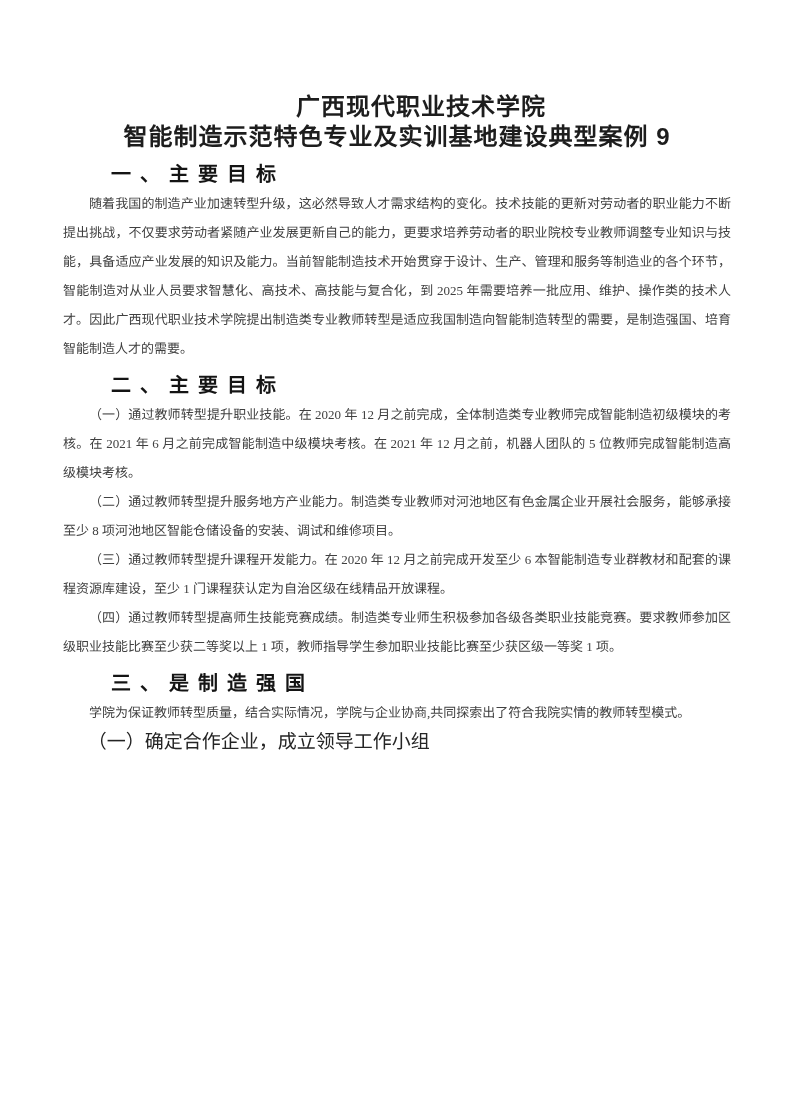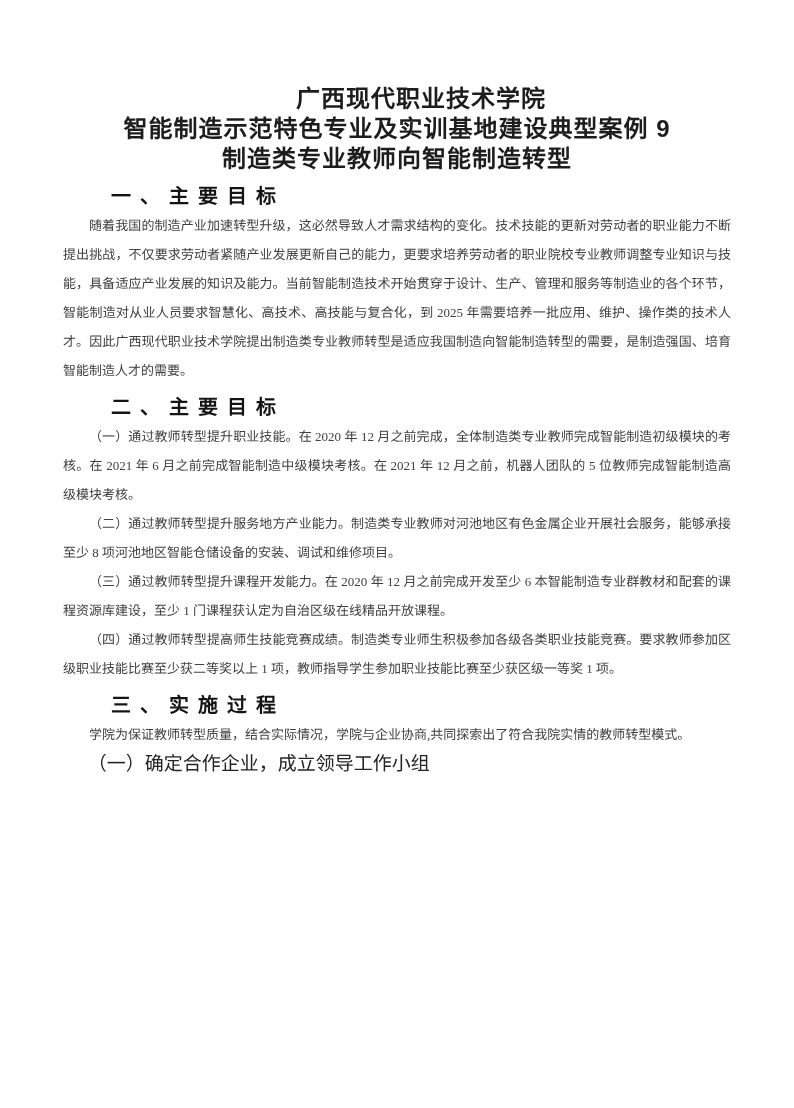--- a/index.html
+++ b/index.html
@@ -4,21 +4,21 @@
 <style>
   html, body {
     margin: 0;
     padding: 0;
     background: #ffffff;
   }
   .page {
     position: relative;
     width: 794px;
     height: 856px;
-    margin: 0 auto;
+    margin: 8px auto;
     background: #ffffff;
     box-sizing: border-box;
     padding: 84px 63px 12px 63px;
     overflow: hidden;
     font-family: "Liberation Serif", "DejaVu Serif", serif;
     color: #212121;
   }
   .title-block {
     font-family: "Liberation Sans", "DejaVu Sans", sans-serif;
     font-weight: 700;
@@ -66,31 +66,30 @@
   }
 </style>
 </head>
 <body>
 
 <div class="page">
 
   <div class="title-block">
     <span>广西现代职业技术学院</span><br>
     <span>智能制造示范特色专业及实训基地建设典型案例 9</span><br>
-    <span>制造类专业教师向智能制造转型</span>
   </div>
 
   <h2 class="section-heading">一、主要目标</h2>
   <p class="body-para">随着我国的制造产业加速转型升级，这必然导致人才需求结构的变化。技术技能的更新对劳动者的职业能力不断提出挑战，不仅要求劳动者紧随产业发展更新自己的能力，更要求培养劳动者的职业院校专业教师调整专业知识与技能，具备适应产业发展的知识及能力。当前智能制造技术开始贯穿于设计、生产、管理和服务等制造业的各个环节，智能制造对从业人员要求智慧化、高技术、高技能与复合化，到 2025 年需要培养一批应用、维护、操作类的技术人才。因此广西现代职业技术学院提出制造类专业教师转型是适应我国制造向智能制造转型的需要，是制造强国、培育智能制造人才的需要。</p>
 
   <h2 class="section-heading">二、主要目标</h2>
   <p class="body-para">（一）通过教师转型提升职业技能。在 2020 年 12 月之前完成，全体制造类专业教师完成智能制造初级模块的考核。在 2021 年 6 月之前完成智能制造中级模块考核。在 2021 年 12 月之前，机器人团队的 5 位教师完成智能制造高级模块考核。</p>
   <p class="body-para">（二）通过教师转型提升服务地方产业能力。制造类专业教师对河池地区有色金属企业开展社会服务，能够承接至少 8 项河池地区智能仓储设备的安装、调试和维修项目。</p>
   <p class="body-para">（三）通过教师转型提升课程开发能力。在 2020 年 12 月之前完成开发至少 6 本智能制造专业群教材和配套的课程资源库建设，至少 1 门课程获认定为自治区级在线精品开放课程。</p>
   <p class="body-para">（四）通过教师转型提高师生技能竞赛成绩。制造类专业师生积极参加各级各类职业技能竞赛。要求教师参加区级职业技能比赛至少获二等奖以上 1 项，教师指导学生参加职业技能比赛至少获区级一等奖 1 项。</p>
 
-  <h2 class="section-heading">三、实施过程</h2>
+  <h2 class="section-heading">三、是制造强国</h2>
   <p class="body-para">学院为保证教师转型质量，结合实际情况，学院与企业协商,共同探索出了符合我院实情的教师转型模式。</p>
   <p class="sub-item">（一）确定合作企业，成立领导工作小组</p>
 
   <div class="page-footer">1 / 17</div>
 
 </div>
 
 </body></html>

